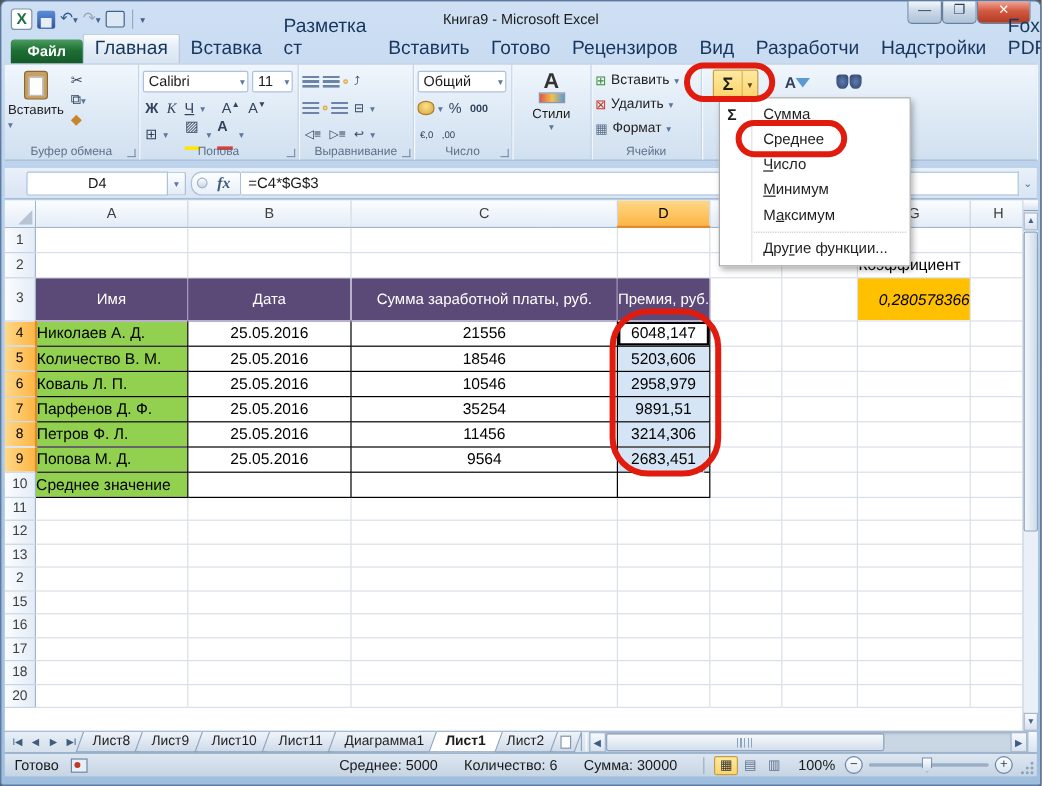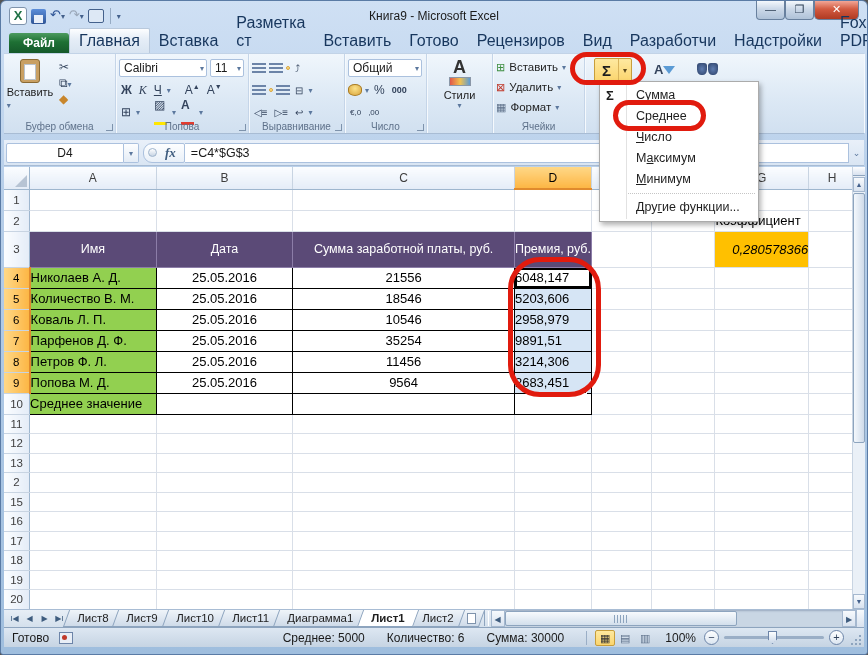--- a/index.html
+++ b/index.html
@@ -78,21 +78,21 @@
     box-shadow:2px 3px 5px rgba(0,0,0,.3); z-index:40; padding:3px 0; }
   .menu::before { content:""; position:absolute; left:26px; top:2px; bottom:2px; width:1px; background:#E2E2E2; }
   .menu-item { position:relative; height:21px; line-height:21px; padding-left:36px; font-size:12.5px; color:#1E1E1E; }
   .menu-item .mic { position:absolute; left:6px; top:0; font-weight:bold; font-size:13px; }
   .menu-item u { text-decoration:underline; }
   .menu-sep { margin:3px 3px 3px 28px; border-top:1px dotted #C5C5C5; }
 
   
   .fbar { position:absolute; left:3px; right:3px; top:139px; height:26px;
     background:linear-gradient(#E9F0F9,#D9E5F3); border-bottom:1px solid #A8BCD4; display:flex; align-items:center; }
-  .namebox { width:118px; height:20px; margin-left:2px; background:#FFF; border:1px solid #ABC1DE; border-radius:2px 0 0 2px;
+  .namebox { width:118px; height:20px; margin-left:18px; background:#FFF; border:1px solid #ABC1DE; border-radius:2px 0 0 2px;
     font-size:12px; color:#1A1A1A; text-align:center; line-height:18px; }
   .nb-arr { width:15px; height:20px; border:1px solid #ABC1DE; border-left:none; background:linear-gradient(#FDFEFF,#E4ECF6);
     font-size:8px; color:#5C789E; text-align:center; line-height:20px; border-radius:0 2px 2px 0; }
   .fx-zone { display:flex; align-items:center; height:20px; margin-left:4px; background:linear-gradient(#FDFEFF,#E9F0F8);
     border:1px solid #ABC1DE; border-radius:9px 2px 2px 9px; padding:0 8px 0 4px; gap:8px; }
   .fx-circle { width:9px; height:9px; border-radius:50%; background:linear-gradient(#FFF,#C7D4E4); border:1px solid #9FB4CC; }
   .fx-lbl { font-family:"Liberation Serif", serif; font-style:italic; font-weight:bold; font-size:13px; color:#3E5C7E; }
   .formula-field { flex:1; height:20px; background:#FFF; border:1px solid #ABC1DE; border-left:none; font-size:12.5px;
     color:#1A1A1A; line-height:18px; padding-left:6px; }
   .fbar-chev { width:15px; height:20px; font-size:9px; color:#5C789E; text-align:center; line-height:20px; }
@@ -108,21 +108,21 @@
   .corner::after { content:""; position:absolute; right:2px; bottom:2px; border-left:12px solid transparent; border-bottom:12px solid #B7C4D4; }
   .rh { background:linear-gradient(90deg,#FBFDFF,#E4ECF7); border-right:1px solid #9EB6CE; border-bottom:1px solid #C8D4E2;
     font-size:11.5px; color:#3E3E3E; text-align:center; }
   .rh.sel { background:linear-gradient(90deg,#FFD887,#FCB645); border-right:2px solid #E08A2D; color:#000; }
   .cell { border-right:1px solid #D9DFE8; border-bottom:1px solid #D9DFE8; font-size:13px; color:#000; }
   .thdr { background:var(--header_purple,#5B4A77); color:#FFF; font-weight:bold; font-size:12.5px; text-align:center;
     white-space:normal; line-height:1.3; border:1px solid #8C7DA8; }
   .tname { background:var(--cell_green,#92D050); border:1px solid #000; padding-left:3px; text-align:left; }
   .tfoot { font-weight:bold; }
   .tmid { border:1px solid #000; text-align:center; }
-  .tprem { border:1px solid #000; }
+  .tprem { border:1px solid #000; text-align:center; }
   .tprem.sel { background:var(--selection_blue,#D6E5F5); }
   .tprem.active { box-shadow:inset 0 0 0 2px #000; }
   .coef-label { padding-left:2px; font-size:13px; }
   .coef-val { background:var(--coef_orange,#FFC000); text-align:right; padding-right:4px;font-style:italic; }
   .fill-handle { position:absolute; left:581px; top:388px; width:5px; height:5px; background:#000; border:1px solid #FFF; z-index:20; }
 
   
   .vscroll { position:absolute; right:2px; top:166px; width:13px; height:442px; background:#EAF0F7; border-left:1px solid #C8D4E2; }
   .vsplit { position:absolute; top:0; left:0; right:0; height:9px; background:linear-gradient(#FDFEFF,#D8E2EF); border-bottom:1px solid #8DA4BE; }
   .vbtn { position:absolute; left:0; right:0; height:15px; background:linear-gradient(#F7FAFD,#D8E2EF); border:1px solid #A5B8CF;
@@ -364,22 +364,22 @@
           <span class="binoc"></span><span class="binoc" style="margin-left:1px"></span>
         </div>
       </div>
     </div>
   </div>
 
   <div class="menu">
       <div class="menu-item"><span class="mic">Σ</span><span></span><u>С</u><span>умма</span></div>
       <div class="menu-item"><span>Сре</span><u>д</u><span>нее</span></div>
       <div class="menu-item"><span></span><u>Ч</u><span>исло</span></div>
+      <div class="menu-item"><span></span><u>М</u><span>инимум</span></div>
       <div class="menu-item"><span>М</span><u>а</u><span>ксимум</span></div>
-      <div class="menu-item"><span></span><u>М</u><span>инимум</span></div>
       <div class="menu-sep"></div>
       <div class="menu-item"><span>Дру</span><u>г</u><span>ие функции...</span></div>
     </div>
 
   <div class="fbar">
     <div class="namebox">D4</div>
     <div class="nb-arr">▾</div>
     <div class="fx-zone">
       <span class="fx-circle"></span>
       <span class="fx-lbl">fx</span>
@@ -605,31 +605,20 @@
             <td class="cell "></td>
             <td class="cell "></td>
             <td class="cell "></td>
             <td class="cell "></td>
             <td class="cell "></td>
             <td class="cell "></td>
             <td class="cell "></td>
             <td class="cell "></td>
           </tr>
           <tr style="height:19.5px">
-            <td class="rh">19</td>
-            <td class="cell "></td>
-            <td class="cell "></td>
-            <td class="cell "></td>
-            <td class="cell "></td>
-            <td class="cell "></td>
-            <td class="cell "></td>
-            <td class="cell "></td>
-            <td class="cell "></td>
-          </tr>
-          <tr style="height:19.5px">
             <td class="rh">20</td>
             <td class="cell "></td>
             <td class="cell "></td>
             <td class="cell "></td>
             <td class="cell "></td>
             <td class="cell "></td>
             <td class="cell "></td>
             <td class="cell "></td>
             <td class="cell "></td>
           </tr>

